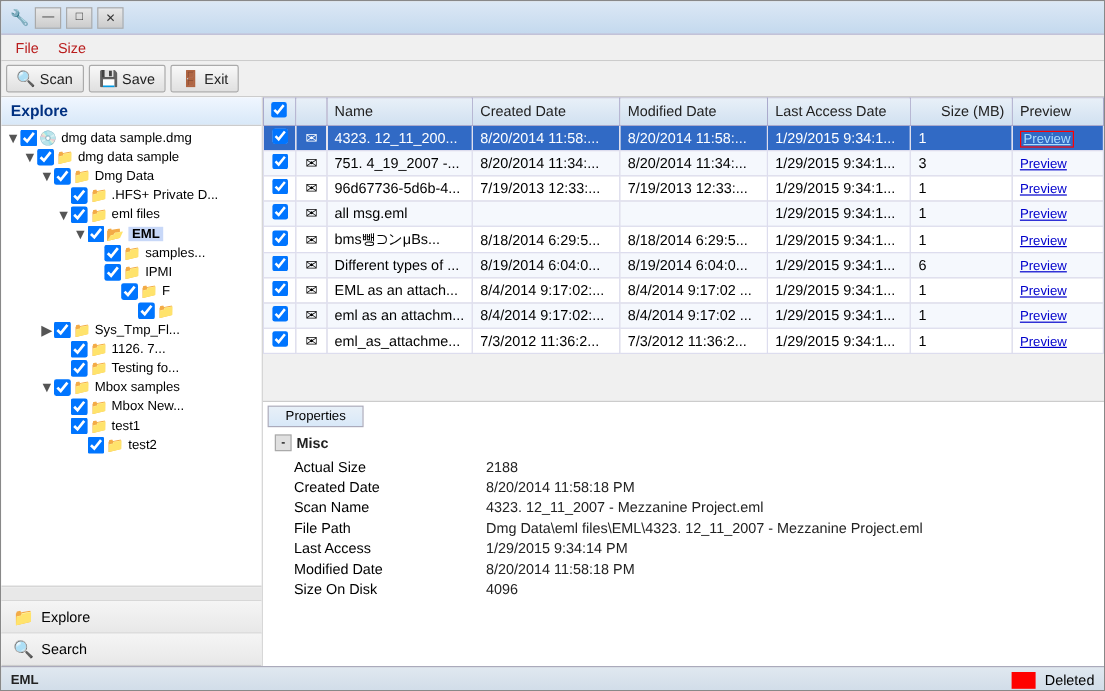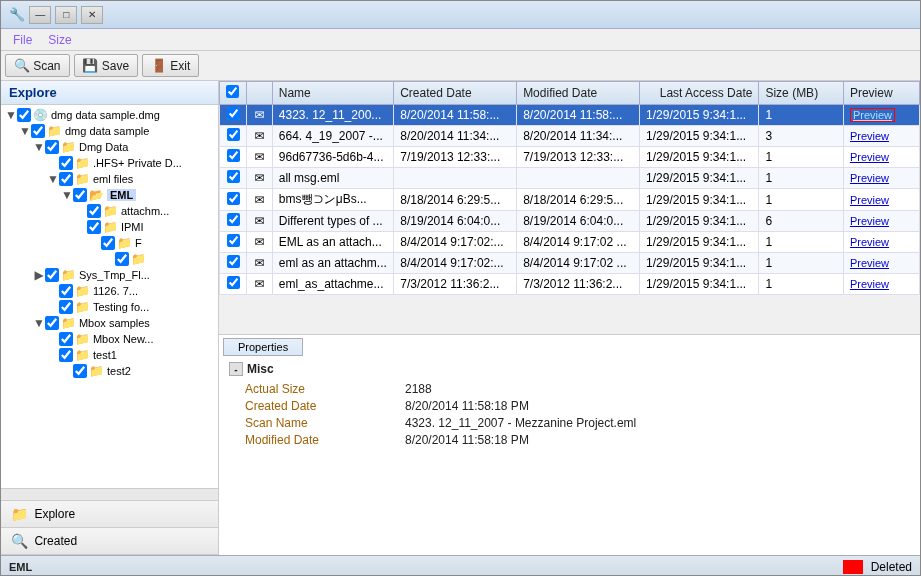--- a/index.html
+++ b/index.html
@@ -28,21 +28,21 @@
       background: #f0f0f0;
       height: 22px;
       display: flex;
       align-items: center;
       padding: 0 4px;
       border-bottom: 1px solid #ccc;
     }
     .menu-item {
       padding: 2px 8px;
       cursor: pointer;
-      color: #8b5cf6;
+      color: #b91c1c;
     }
 
     
     .toolbar {
       background: #f0f0f0;
       height: 30px;
       display: flex;
       align-items: center;
       padding: 0 4px;
       border-bottom: 1px solid #ccc;
@@ -164,21 +164,21 @@
     .misc-header {
       display: flex; align-items: center; gap: 4px;
       font-weight: bold; margin-bottom: 6px; color: #222;
     }
     .misc-header .collapse-btn {
       width: 14px; height: 14px; border: 1px solid #aaa;
       display: inline-flex; align-items: center; justify-content: center;
       background: #e0e0e0; cursor: pointer; font-size: 10px;
     }
     .prop-row { display: flex; margin-bottom: 3px; padding-left: 16px; }
-    .prop-label { width: 160px; color: #a16207; flex-shrink: 0; }
+    .prop-label { width: 160px; color: #000000; flex-shrink: 0; }
     .prop-value { color: #222; }
 
     
     .status-bar {
       height: 22px;
       background: linear-gradient(to bottom, #e0e8f0, #d0dce8);
       border-top: 1px solid #aab;
       display: flex;
       align-items: center;
       padding: 0 8px;
@@ -271,21 +271,21 @@
         <div class="tree-node" style="padding-left: 58px;">
           <span class="tree-expand">▼</span>
           <input type="checkbox" class="tree-checkbox" checked="" style="">
           <span class="folder-icon">📂</span>
           <span class="tree-label" style="background-color: rgb(200, 216, 248); font-weight: bold; padding: 0px 3px;">EML</span>
         </div>
         <div class="tree-node" style="padding-left: 72px;">
           <span class="tree-expand"> </span>
           <input type="checkbox" class="tree-checkbox" checked="" style="">
           <span class="folder-icon">📁</span>
-          <span class="tree-label">attachm...</span>
+          <span class="tree-label">samples...</span>
         </div>
         <div class="tree-node" style="padding-left: 72px;">
           <span class="tree-expand"> </span>
           <input type="checkbox" class="tree-checkbox" checked="" style="">
           <span class="folder-icon">📁</span>
           <span class="tree-label">IPMI</span>
         </div>
         <div class="tree-node" style="padding-left: 86px;">
           <span class="tree-expand"> </span>
           <input type="checkbox" class="tree-checkbox" checked="" style="">
@@ -345,58 +345,58 @@
     <div style="height:12px; background:#e8e8e8; border-top:1px solid #ccc; overflow-x:scroll;">
       <div style="width:300px; height:1px;"></div>
     </div>
     <div class="left-bottom">
       <div class="nav-btn">
         <span style="font-size:14px;">📁</span>
         <span>Explore</span>
       </div>
       <div class="nav-btn">
         <span style="font-size:14px;">🔍</span>
-        <span>Created</span>
+        <span>Search</span>
       </div>
     </div>
   </div>
 
   <div class="right-panel">
 
     <div class="file-list-area">
       <table>
         <thead>
           <tr>
             <th style="width:26px;">
               <input type="checkbox" checked="" style="">
             </th>
             <th style="width:24px;"></th>
             <th style="width:115px;">Name</th>
             <th style="width:112px;">Created Date</th>
             <th style="width:112px;">Modified Date</th>
-            <th style="width:112px;text-align:right;">Last Access Date</th>
-            <th style="width:80px;">Size (MB)</th>
+            <th style="width:112px;">Last Access Date</th>
+            <th style="width:80px;text-align:right;">Size (MB)</th>
             <th style="width:72px;">Preview</th>
           </tr>
         </thead>
         <tbody id="file-table-body">
         <tr class="selected">
               <td class="checkbox-cell"><input type="checkbox" checked="" style=""></td>
               <td class="icon-cell">✉</td>
               <td style="max-width: 115px;">4323. 12_11_200...</td>
               <td>8/20/2014 11:58:...</td>
               <td>8/20/2014 11:58:...</td>
               <td>1/29/2015 9:34:1...</td>
               <td>1</td>
               <td><span class="preview-link highlighted">Preview</span></td>
             </tr>
             <tr>
               <td class="checkbox-cell"><input type="checkbox" checked="" style=""></td>
               <td class="icon-cell">✉</td>
-              <td style="max-width: 115px;">664. 4_19_2007 -...</td>
+              <td style="max-width: 115px;">751. 4_19_2007 -...</td>
               <td>8/20/2014 11:34:...</td>
               <td>8/20/2014 11:34:...</td>
               <td>1/29/2015 9:34:1...</td>
               <td>3</td>
               <td><span class="preview-link">Preview</span></td>
             </tr>
             <tr>
               <td class="checkbox-cell"><input type="checkbox" checked="" style=""></td>
               <td class="icon-cell">✉</td>
               <td style="max-width: 115px;">96d67736-5d6b-4...</td>
@@ -486,22 +486,34 @@
             </div>
             <div class="prop-row">
               <span class="prop-label">Created Date</span>
               <span class="prop-value">8/20/2014 11:58:18 PM</span>
             </div>
             <div class="prop-row">
               <span class="prop-label">Scan Name</span>
               <span class="prop-value">4323. 12_11_2007 - Mezzanine Project.eml</span>
             </div>
             <div class="prop-row">
+              <span class="prop-label">File Path</span>
+              <span class="prop-value">Dmg Data\eml files\EML\4323. 12_11_2007 - Mezzanine Project.eml</span>
+            </div>
+            <div class="prop-row">
+              <span class="prop-label">Last Access</span>
+              <span class="prop-value">1/29/2015 9:34:14 PM</span>
+            </div>
+            <div class="prop-row">
               <span class="prop-label">Modified Date</span>
               <span class="prop-value">8/20/2014 11:58:18 PM</span>
+            </div>
+            <div class="prop-row">
+              <span class="prop-label">Size On Disk</span>
+              <span class="prop-value">4096</span>
             </div>
           </div>
       </div>
     </div>
 
   </div>
 </div>
 
 <div class="status-bar">
   <span class="status-left">EML</span>

